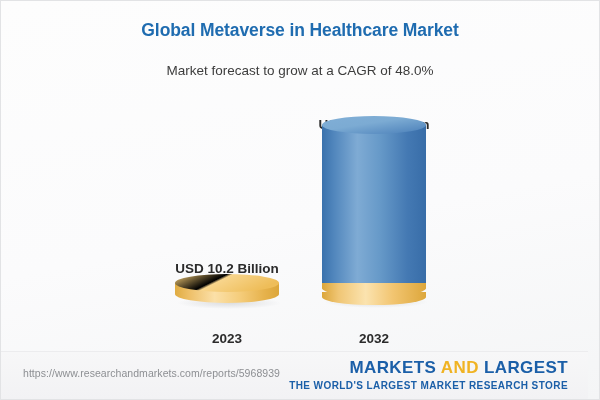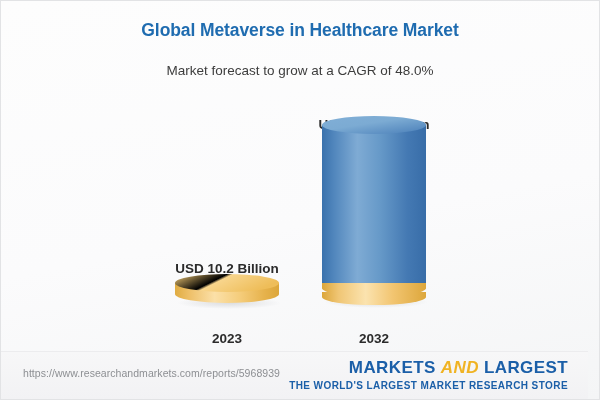--- a/index.html
+++ b/index.html
@@ -122,21 +122,21 @@
     text-align: right;
   }
   .logo-wordmark {
     font-size: 17px;
     font-weight: bold;
     letter-spacing: 0.4px;
     color: #1b5fa8;
     line-height: 1.05;
     white-space: nowrap;
   }
-  .logo-and { color: #f0b323; font-style: italic; }
+  .logo-and { color: #f0b323; }
   .logo-tagline {
     font-size: 10px;
     font-weight: bold;
     letter-spacing: 0.42px;
     color: #1b5fa8;
     padding-top: 3px;
     white-space: nowrap;
   }
 </style>
 </head>

